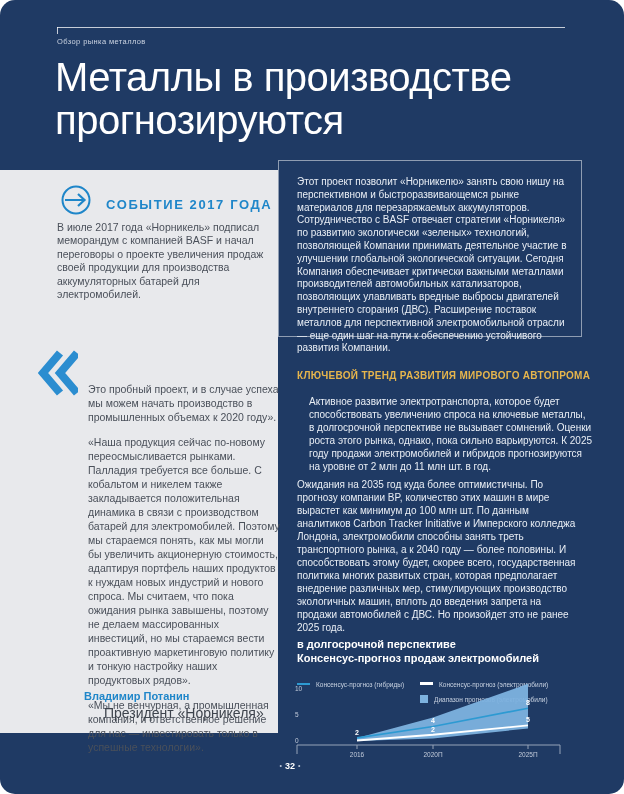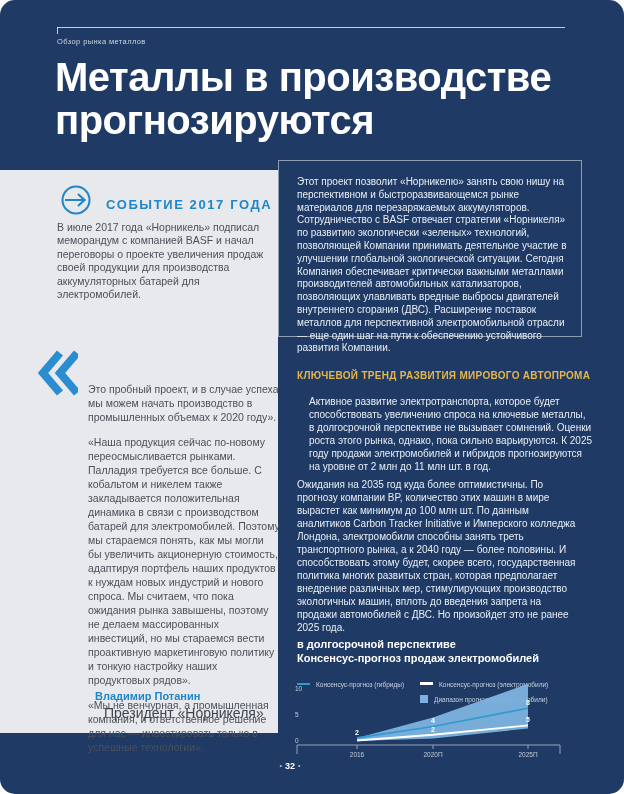--- a/index.html
+++ b/index.html
@@ -3,33 +3,33 @@
 <meta charset="utf-8">
 <style>
   html,body{margin:0;padding:0;}
   #page{position:relative;width:624px;height:794px;background:#1f3a64;overflow:hidden;
         font-family:"Liberation Sans","DejaVu Sans",sans-serif;border-radius:15px;}
 
   
   .rule{position:absolute;left:57px;top:27px;width:508px;height:1px;background:rgba(255,255,255,.75);}
   .rule-tick{position:absolute;left:57px;top:27px;width:1px;height:7px;background:rgba(255,255,255,.75);}
   .kicker{position:absolute;left:57px;top:37px;font-size:7.5px;letter-spacing:.4px;color:#ccd4e2;}
-  .title{position:absolute;left:55px;top:56px;font-size:40px;line-height:43px;font-weight:bold;
+  .title{position:absolute;left:55px;top:56px;font-size:40px;line-height:43px;font-weight:normal;
          color:#ffffff;letter-spacing:-.5px;}
 
   
   .gray-panel{position:absolute;left:0;top:170px;width:278px;height:563px;background:#e8e9ec;}
   .event-icon{position:absolute;left:60px;top:184px;width:32px;height:32px;}
   .event-heading{position:absolute;left:106px;top:197px;font-size:13px;font-weight:bold;
                  letter-spacing:1.6px;color:#1f86c9;}
   .event-body{position:absolute;left:57px;top:221px;width:215px;font-size:10.5px;line-height:13.4px;color:#4a505a;}
   .quote-mark{position:absolute;left:38px;top:350px;width:40px;height:46px;}
   .quote-text{position:absolute;left:88px;top:382px;width:192px;font-size:10.5px;line-height:14px;color:#4a505a;}
   .quote-text p{margin:0 0 11px 0;}
-  .quote-author{position:absolute;left:95px;top:690px;font-size:11px;font-weight:bold;color:#1f86c9;}
+  .quote-author{position:absolute;left:84px;top:690px;font-size:11px;font-weight:bold;color:#1f86c9;}
   .quote-role{position:absolute;left:104px;top:705px;font-size:14px;color:#3e444d;}
 
   
   .intro-box{position:absolute;left:278px;top:160px;width:304px;height:177px;
              border:1px solid rgba(255,255,255,.5);box-sizing:border-box;}
   .intro-text{position:absolute;left:297px;top:176px;width:273px;font-size:10px;line-height:12.8px;color:#e9eef5;}
   .section-heading{position:absolute;left:297px;top:370px;font-size:10px;font-weight:bold;
                    letter-spacing:.3px;color:#e6b54c;}
   .main-p{position:absolute;left:297px;width:284px;font-size:10px;line-height:13px;color:#e9eef5;}
   .main-p1{top:395px;margin-left:12px;} .main-p2{top:478px;}

